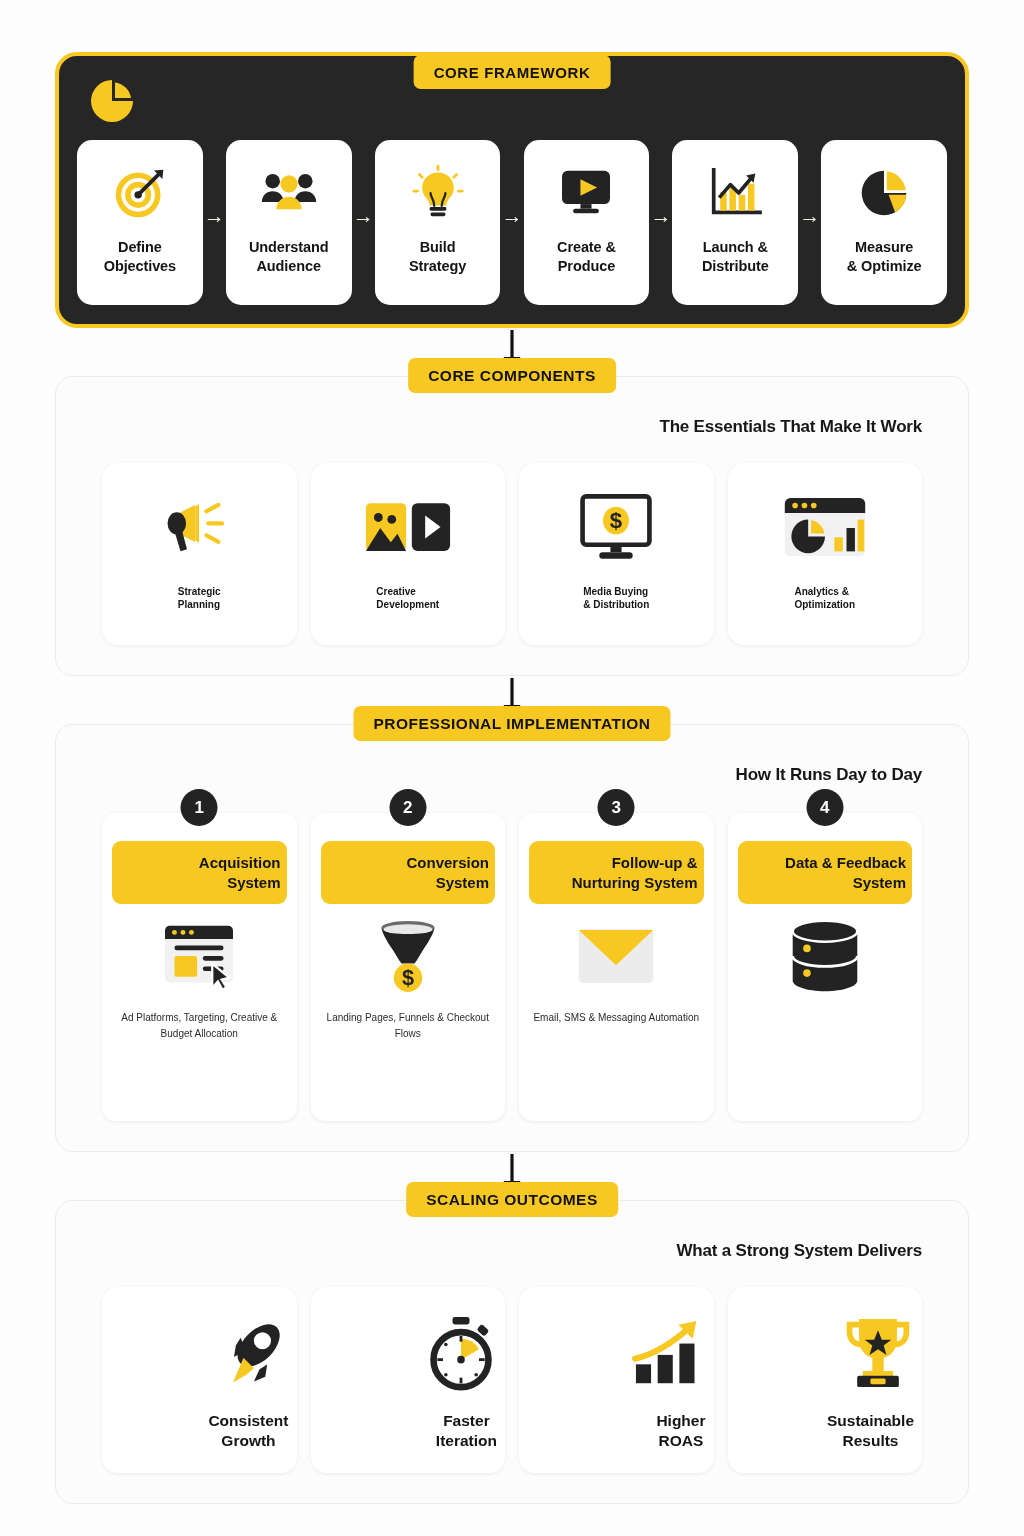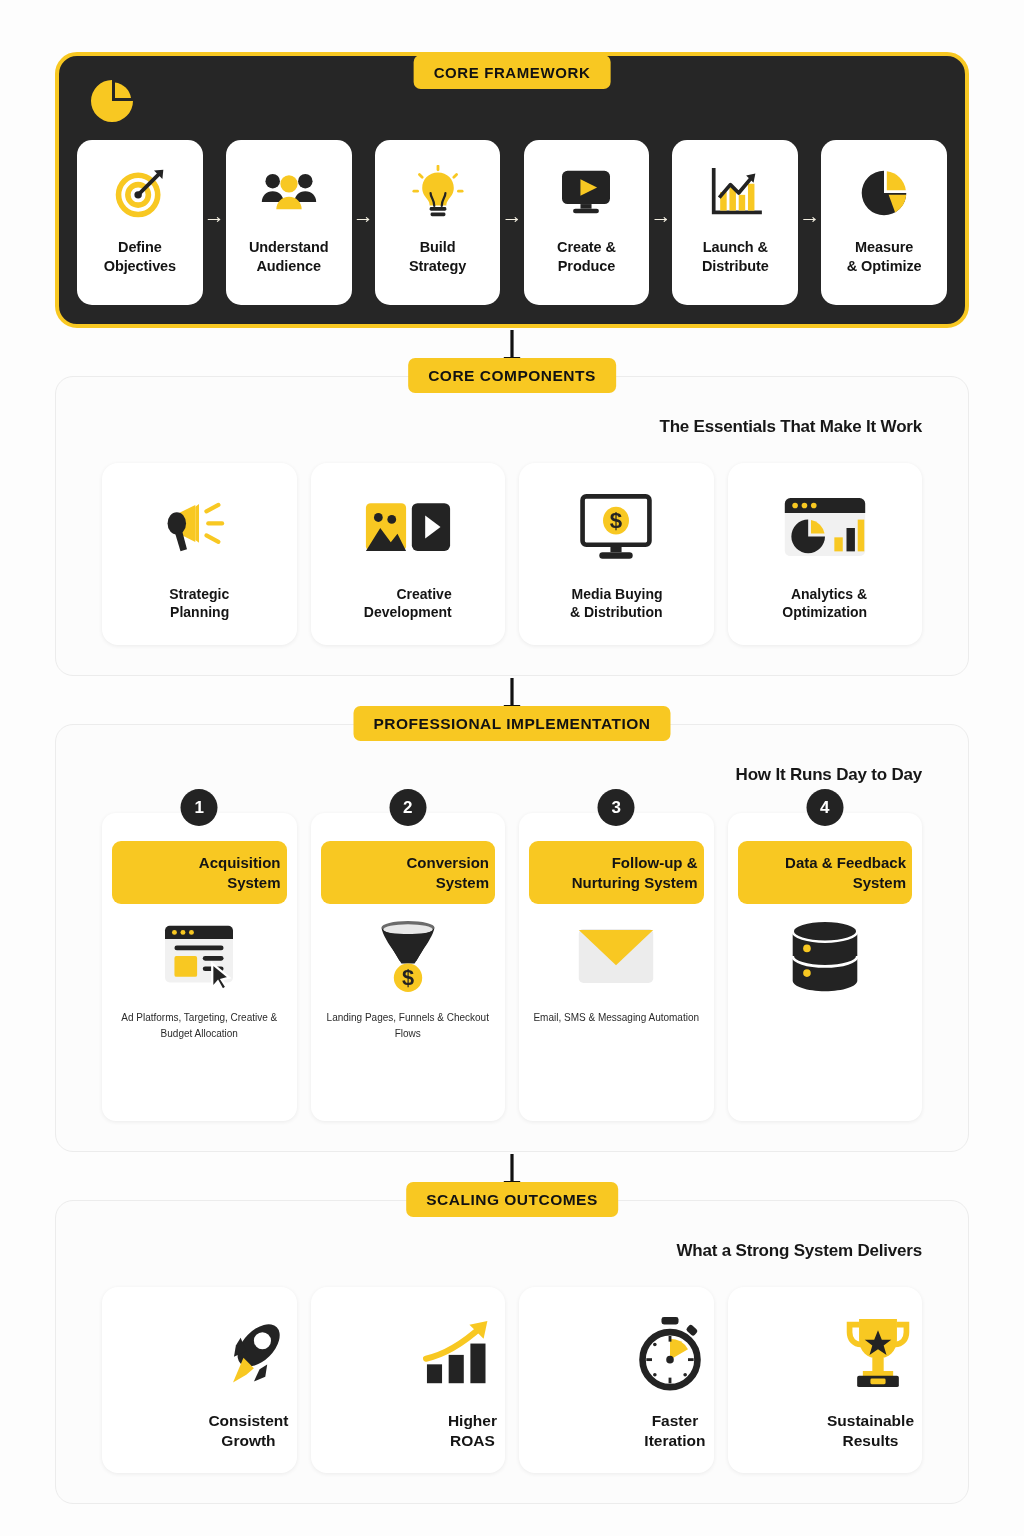--- a/index.html
+++ b/index.html
@@ -76,21 +76,21 @@
 
   
   .comp-card {
     flex: 1 1 0; background: #fff; border-radius: 16px;
     box-shadow: 0 1px 4px rgba(0,0,0,.07);
     display: flex; flex-direction: column; align-items: center;
     padding: 26px 8px 22px; min-height: 182px;
   }
   .comp-icon { height: 78px; display: flex; align-items: center; justify-content: center; }
   .comp-label {
-    margin-top: 18px; font-size: 14px; font-weight: bold; text-align: right;
+    margin-top: 18px; font-size: 10px; font-weight: bold; text-align: left;
     line-height: 1.3; color: #141414;
   }
 
   
   .impl-card {
     flex: 1 1 0; position: relative; background: #fff; border-radius: 14px;
     box-shadow: 0 1px 4px rgba(0,0,0,.07);
     display: flex; flex-direction: column; align-items: center;
     padding: 14px 10px 18px; min-height: 308px;
   }
@@ -443,35 +443,20 @@
           <svg viewBox="0 0 78 78" width="74" height="74">
             <ellipse cx="46" cy="31" rx="16" ry="27" transform="rotate(45 46 31)" fill="#232323"></ellipse>
             <circle cx="50" cy="26" r="9" fill="#fff"></circle>
             <path d="M27 23 L22 31 L20 43 L33 37 Z" fill="#232323"></path>
             <path d="M55 51 L47 56 L41 69 L53 64 Z" fill="#232323"></path>
             <path d="M30 44 L19 70 L33 62 L41 55 Z" fill="#F8C822"></path>
           </svg>
         </div>
         <div class="out-label">
           <span>Consistent</span><br><span>Growth</span>
-        </div>
-      </div>
-
-      <div class="out-card">
-        <div class="out-icon">
-          <svg viewBox="0 0 78 72" width="74" height="68">
-            <rect x="4" y="48" width="16" height="20" fill="#232323"></rect>
-            <rect x="27" y="38" width="16" height="30" fill="#232323"></rect>
-            <rect x="50" y="26" width="16" height="42" fill="#232323"></rect>
-            <path d="M3 42 C22 38 42 26 62 8" stroke="#F8C822" stroke-width="6.5" fill="none" stroke-linecap="round"></path>
-            <path d="M49 6 L68 2 L64 21 Z" fill="#F8C822"></path>
-          </svg>
-        </div>
-        <div class="out-label">
-          <span>Higher</span><br><span>ROAS</span>
         </div>
       </div>
 
       <div class="out-card">
         <div class="out-icon">
           <svg viewBox="0 0 76 80" width="72" height="76">
             <rect x="29" y="2" width="18" height="8" rx="2.6" fill="#232323"></rect>
             <rect x="56" y="11" width="11" height="8" rx="2.6" transform="rotate(42 60 15)" fill="#232323"></rect>
             <circle cx="38" cy="47" r="29" fill="none" stroke="#232323" stroke-width="7"></circle>
             <path d="M38 47 L38 25 A22 22 0 0 1 57 36 Z" fill="#F8C822"></path>
@@ -487,20 +472,35 @@
             </g>
           </svg>
         </div>
         <div class="out-label">
           <span>Faster</span><br><span>Iteration</span>
         </div>
       </div>
 
       <div class="out-card">
         <div class="out-icon">
+          <svg viewBox="0 0 78 72" width="74" height="68">
+            <rect x="4" y="48" width="16" height="20" fill="#232323"></rect>
+            <rect x="27" y="38" width="16" height="30" fill="#232323"></rect>
+            <rect x="50" y="26" width="16" height="42" fill="#232323"></rect>
+            <path d="M3 42 C22 38 42 26 62 8" stroke="#F8C822" stroke-width="6.5" fill="none" stroke-linecap="round"></path>
+            <path d="M49 6 L68 2 L64 21 Z" fill="#F8C822"></path>
+          </svg>
+        </div>
+        <div class="out-label">
+          <span>Higher</span><br><span>ROAS</span>
+        </div>
+      </div>
+
+      <div class="out-card">
+        <div class="out-icon">
           <svg viewBox="0 0 76 80" width="72" height="76">
             <path d="M18 4h40v22c0 12-9 20-20 20s-20-8-20-20z" fill="#F8C822"></path>
             <path d="M18 10H8v8c0 8 5 13 12 13" fill="none" stroke="#F8C822" stroke-width="6"></path>
             <path d="M58 10h10v8c0 8-5 13-12 13" fill="none" stroke="#F8C822" stroke-width="6"></path>
             <path d="M38 16 L42 26 L52 26 L44 32 L47 42 L38 36 L29 42 L32 32 L24 26 L34 26 Z" fill="#232323"></path>
             <rect x="32" y="45" width="12" height="14" fill="#F8C822"></rect>
             <path d="M22 59h32v8H22z" fill="#F8C822"></path>
             <rect x="16" y="64" width="44" height="12" rx="2" fill="#232323"></rect>
             <rect x="30" y="67" width="16" height="6" rx="1.5" fill="#F8C822"></rect>
           </svg>

